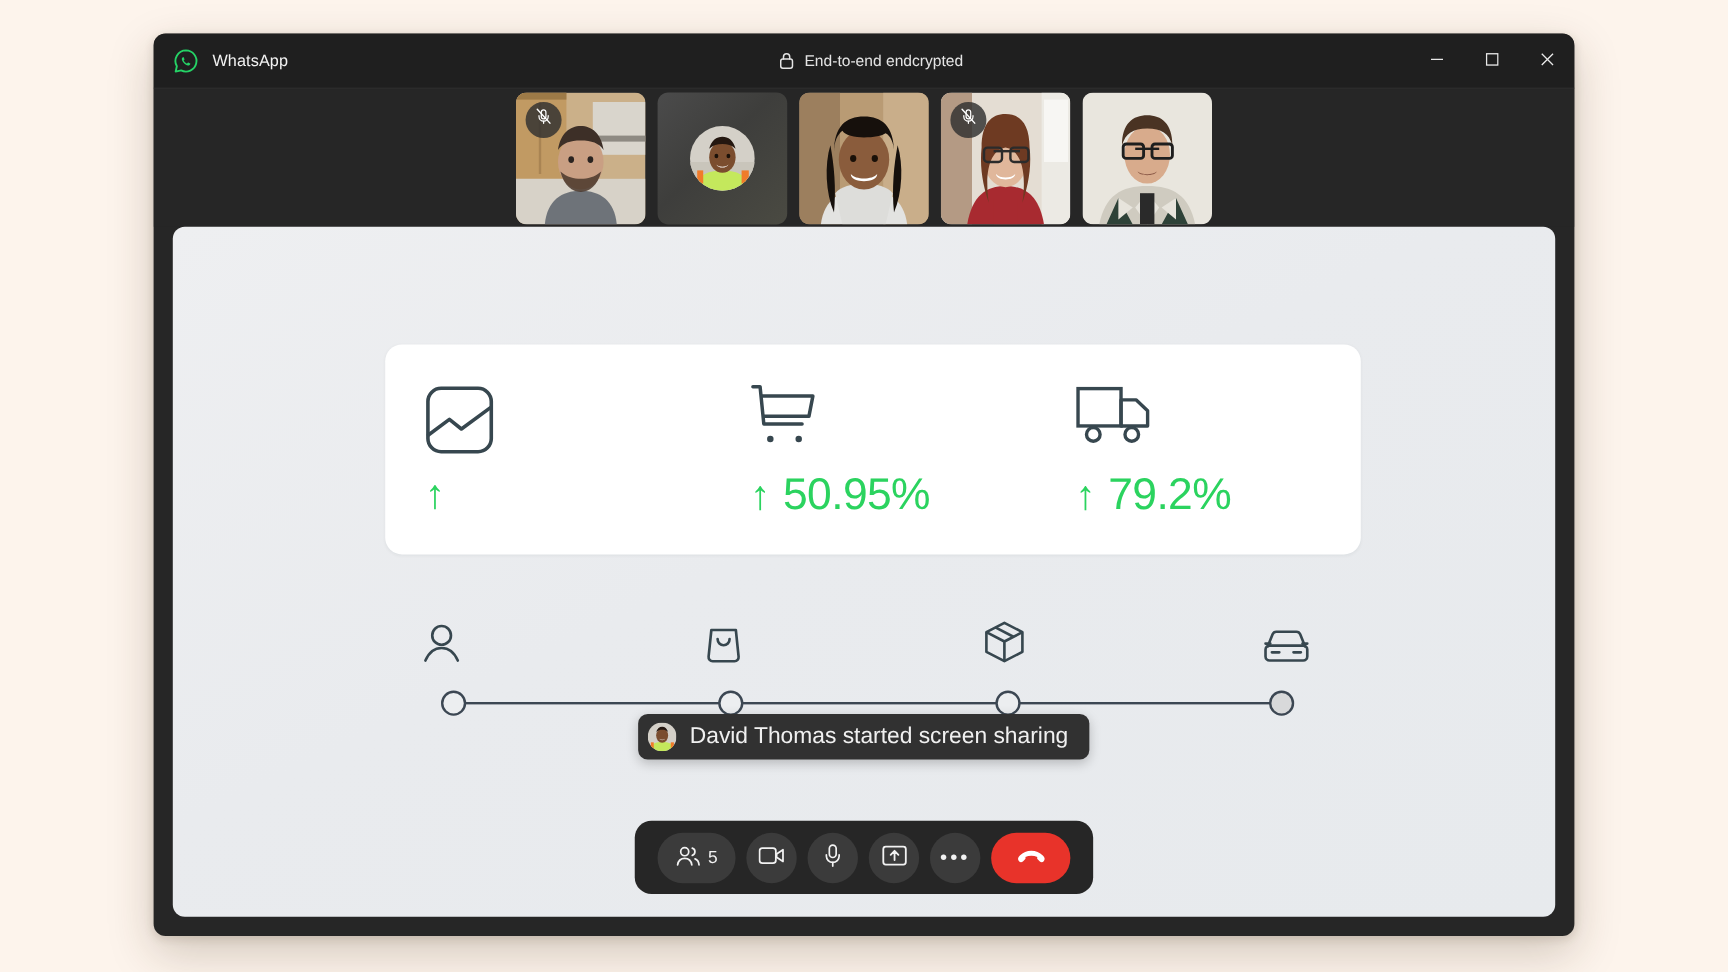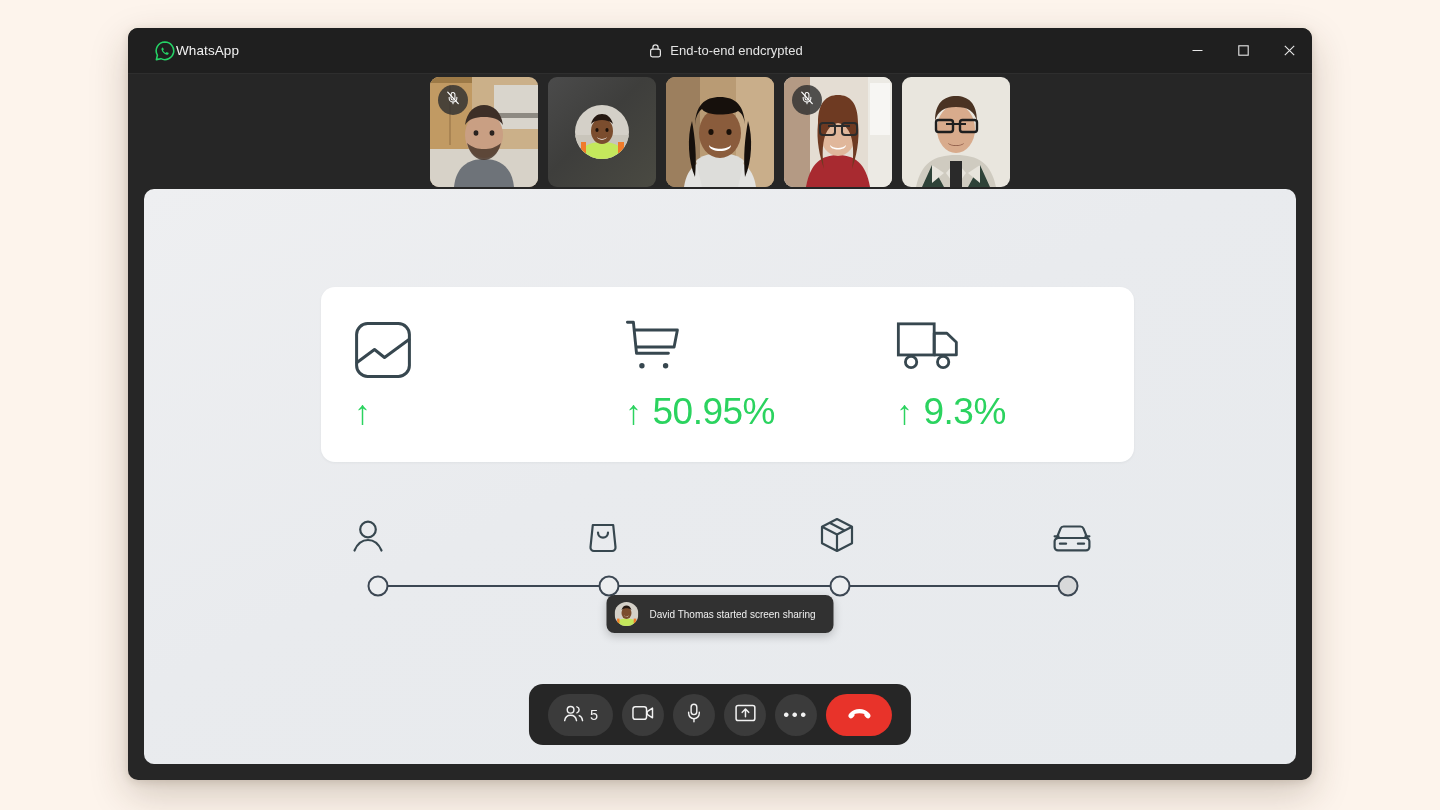--- a/index.html
+++ b/index.html
@@ -36,22 +36,22 @@
     height: 46px;
     background: #1f1f1f;
     border-bottom: 1px solid #2e2e2e;
     display: flex;
     align-items: center;
   }
 
   .brand {
     display: flex;
     align-items: center;
+    gap: 11px;
     padding-left: 16px;
-    margin-left: 10px;
   }
   .brand-logo {
     width: 22px; height: 22px;
     display: block;
   }
   .brand-name {
     color: #f2f2f2;
     font-size: 13.5px;
     letter-spacing: .1px;
   }
@@ -219,21 +219,21 @@
     gap: 11px;
     padding: 0 18px 0 8px;
     box-shadow: 0 3px 10px rgba(0,0,0,.22);
   }
   .toast-avatar {
     width: 24px; height: 24px;
     border-radius: 50%;
     overflow: hidden;
     flex: none;
   }
-  .toast-text { color: #f0f0f0; font-size: 10px; }
+  .toast-text { color: #f0f0f0; font-size: 19px; }
 
   
   .controls {
     position: absolute;
     left: 50%;
     transform: translateX(-50%);
     bottom: 19px;
     background: #262626;
     border-radius: 14px;
     height: 61px;
@@ -489,21 +489,21 @@
         <div class="stat-icon">
           <svg width="66" height="50" viewBox="0 0 70 52" fill="none">
             <rect x="2.5" y="2.5" width="38" height="33" stroke="#37474f" stroke-width="3"></rect>
             <path d="M40.5 12.5h13.5L64 22v13.5H40.5z" stroke="#37474f" stroke-width="3" stroke-linejoin="round"></path>
             <circle cx="16" cy="43" r="6" stroke="#37474f" stroke-width="3"></circle>
             <circle cx="50" cy="43" r="6" stroke="#37474f" stroke-width="3"></circle>
           </svg>
         </div>
         <div class="stat-value">
           <span class="stat-arrow">↑</span>
-          <span>9.3%</span>
+          <span>79.2%</span>
         </div>
       </div>
 
     </div>
 
     <div class="stepper">
       <div class="step-icons">
 
         <div class="step-icon" style="left:0%">
           <svg width="32" height="34" viewBox="0 0 32 34" fill="none">

